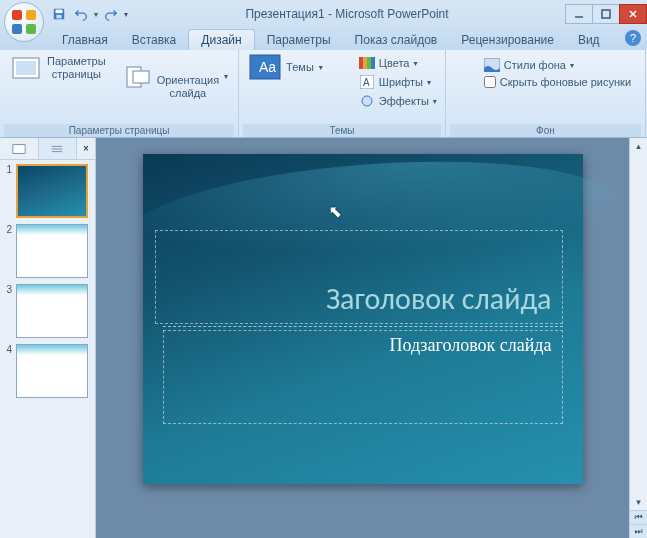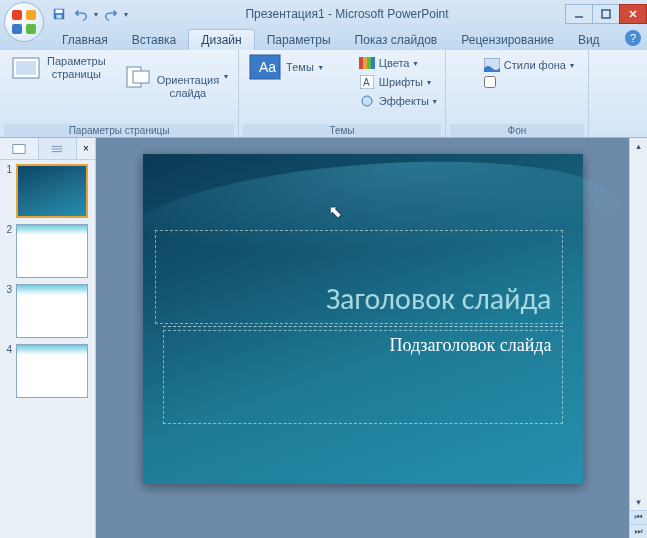--- a/index.html
+++ b/index.html
@@ -222,20 +222,21 @@
               <svg width="16" height="14">
                 <rect width="16" height="14" fill="#cde0f3" stroke="#6a8ab0"></rect>
                 <path d="M0 10 Q4 6 8 10 T16 10 V14 H0 Z" fill="#3a7bc8"></path>
               </svg>
             </span>
           <span>Стили фона</span>
           <span class="chev">▾</span>
         </div>
         <label class="checkbox-row">
           <input type="checkbox" style="">
+          <span>Скрыть фоновые рисунки</span>
         </label>
       </div>
     </div>
     <div class="group-label">Фон</div>
   </div>
 </div>
 
 <div class="workspace">
   <div class="slidepanel">
     <div class="panel-tabs">

